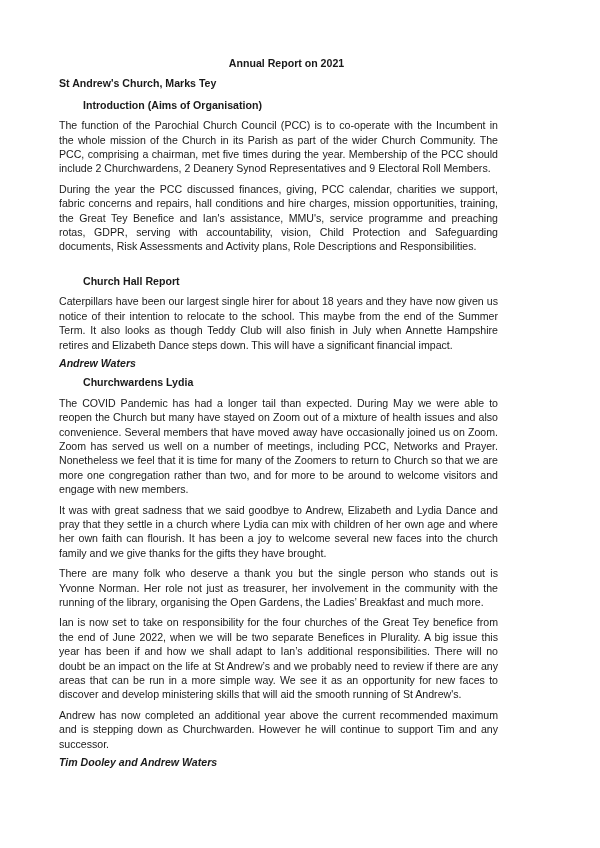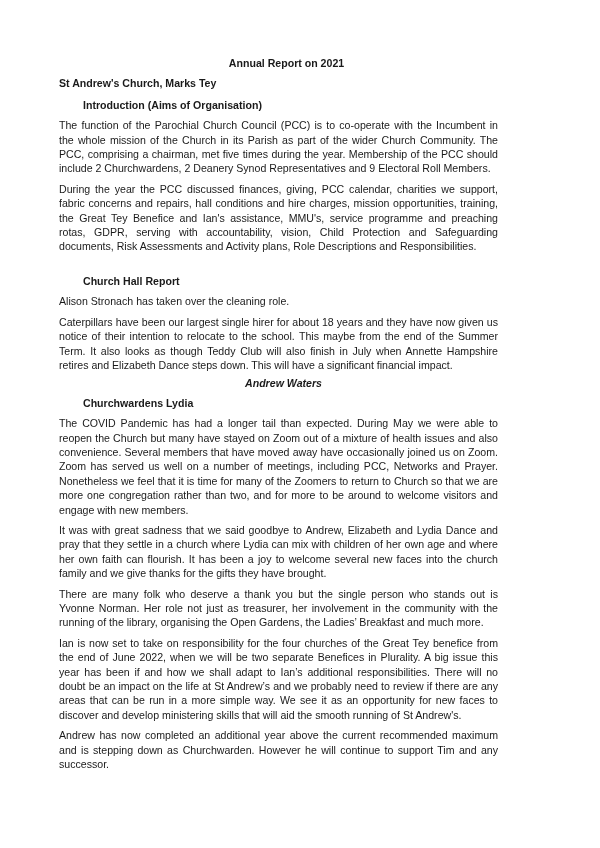--- a/index.html
+++ b/index.html
@@ -6,47 +6,47 @@
   body { width: 600px; height: 848px; overflow: hidden; position: relative; }
   .page {
     position: absolute; left: 59px; top: 56px; width: 455px;
     font-family: "Liberation Sans", sans-serif;
     color: #1a1a1a; font-size: 10.6px; line-height: 14.4px;
   }
   .title { text-align: center; font-weight: bold; margin: 0 0 6px 0; }
   .subtitle { text-align: left; font-weight: bold; margin: 0 0 7px 0; }
   h2 { font-size: 10.6px; font-weight: bold; margin: 0 0 6px 0; line-height: 14.4px; padding-left: 24px; }
   p { margin: 0 16px 6px 0; text-align: justify; }
-  .sig { text-align: center; font-weight: bold; font-style: italic; margin: -2px 6px 5px 0; }
+  .sig { text-align: left; font-weight: bold; font-style: italic; margin: -2px 6px 5px 0; }
   .gap { height: 14px; }
   .section { margin: 0; }
 </style>
 </head>
 <body>
 
 <div class="page">
   <div class="title">Annual Report on 2021</div>
   <div class="subtitle">St Andrew's Church, Marks Tey</div>
 
   <div class="section">
     <h2>Introduction (Aims of Organisation)</h2>
     <p>The function of the Parochial Church Council (PCC) is to co-operate with the Incumbent in the whole mission of the Church in its Parish as part of the wider Church Community. The PCC, comprising a chairman, met five times during the year. Membership of the PCC should include 2 Churchwardens, 2 Deanery Synod Representatives and 9 Electoral Roll Members.</p>
     <p>During the year the PCC discussed finances, giving, PCC calendar, charities we support, fabric concerns and repairs, hall conditions and hire charges, mission opportunities, training, the Great Tey Benefice and Ian's assistance, MMU's, service programme and preaching rotas, GDPR, serving with accountability, vision, Child Protection and Safeguarding documents, Risk Assessments and Activity plans, Role Descriptions and Responsibilities.</p>
   </div>
 
   <div class="gap"></div>
 
   <div class="section">
     <h2>Church Hall Report</h2>
-    <p>Alison Stronach has taken over the cleaning role.</p>
     <p>Caterpillars have been our largest single hirer for about 18 years and they have now given us notice of their intention to relocate to the school. This maybe from the end of the Summer Term. It also looks as though Teddy Club will also finish in July when Annette Hampshire retires and Elizabeth Dance steps down. This will have a significant financial impact.</p>
     <div class="sig">Andrew Waters</div>
   </div>
 
   <div class="section">
     <h2>Churchwardens Lydia</h2>
     <p>The COVID Pandemic has had a longer tail than expected. During May we were able to reopen the Church but many have stayed on Zoom out of a mixture of health issues and also convenience. Several members that have moved away have occasionally joined us on Zoom. Zoom has served us well on a number of meetings, including PCC, Networks and Prayer. Nonetheless we feel that it is time for many of the Zoomers to return to Church so that we are more one congregation rather than two, and for more to be around to welcome visitors and engage with new members.</p>
     <p>It was with great sadness that we said goodbye to Andrew, Elizabeth and Lydia Dance and pray that they settle in a church where Lydia can mix with children of her own age and where her own faith can flourish. It has been a joy to welcome several new faces into the church family and we give thanks for the gifts they have brought.</p>
     <p>There are many folk who deserve a thank you but the single person who stands out is Yvonne Norman. Her role not just as treasurer, her involvement in the community with the running of the library, organising the Open Gardens, the Ladies’ Breakfast and much more.</p>
     <p>Ian is now set to take on responsibility for the four churches of the Great Tey benefice from the end of June 2022, when we will be two separate Benefices in Plurality. A big issue this year has been if and how we shall adapt to Ian’s additional responsibilities. There will no doubt be an impact on the life at St Andrew’s and we probably need to review if there are any areas that can be run in a more simple way. We see it as an opportunity for new faces to discover and develop ministering skills that will aid the smooth running of St Andrew's.</p>
     <p>Andrew has now completed an additional year above the current recommended maximum and is stepping down as Churchwarden. However he will continue to support Tim and any successor.</p>
+    <div class="sig">Tim Dooley and Andrew Waters</div>
   </div>
 </div>
 
 </body></html>

